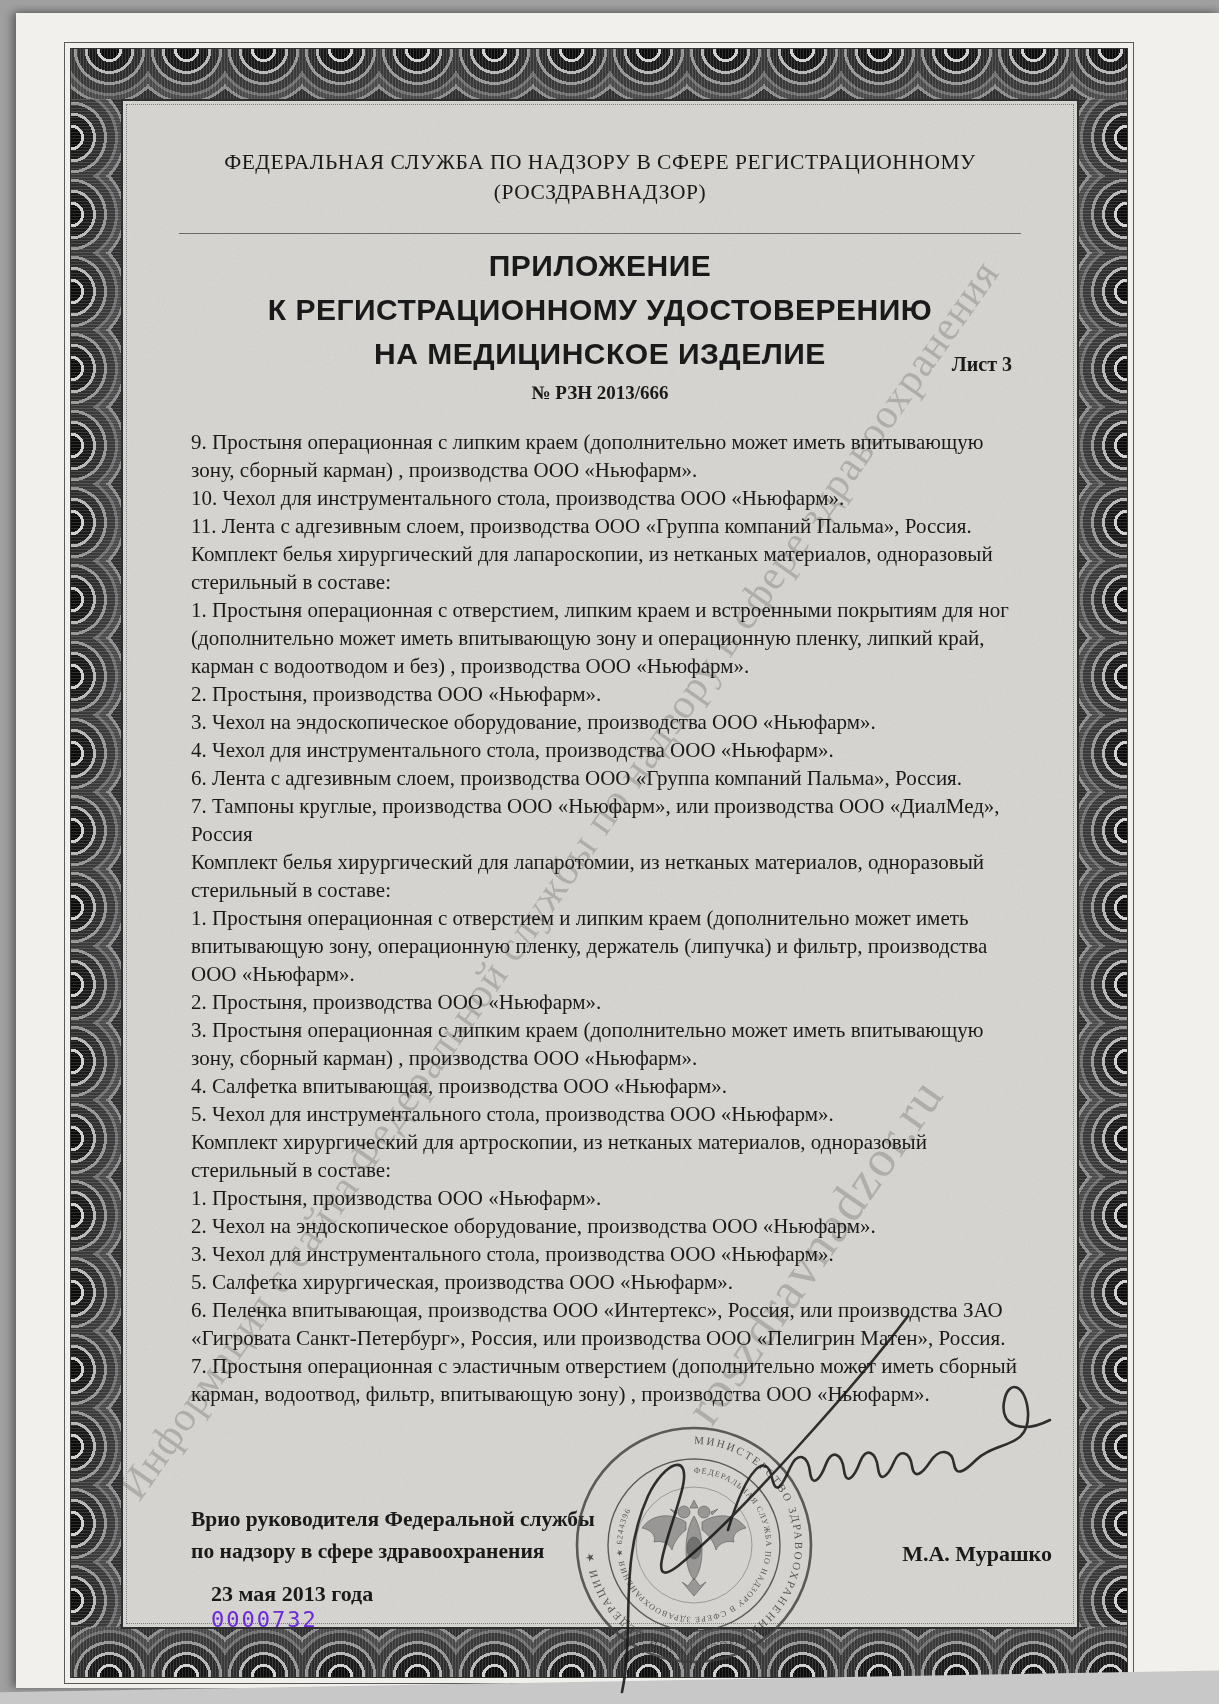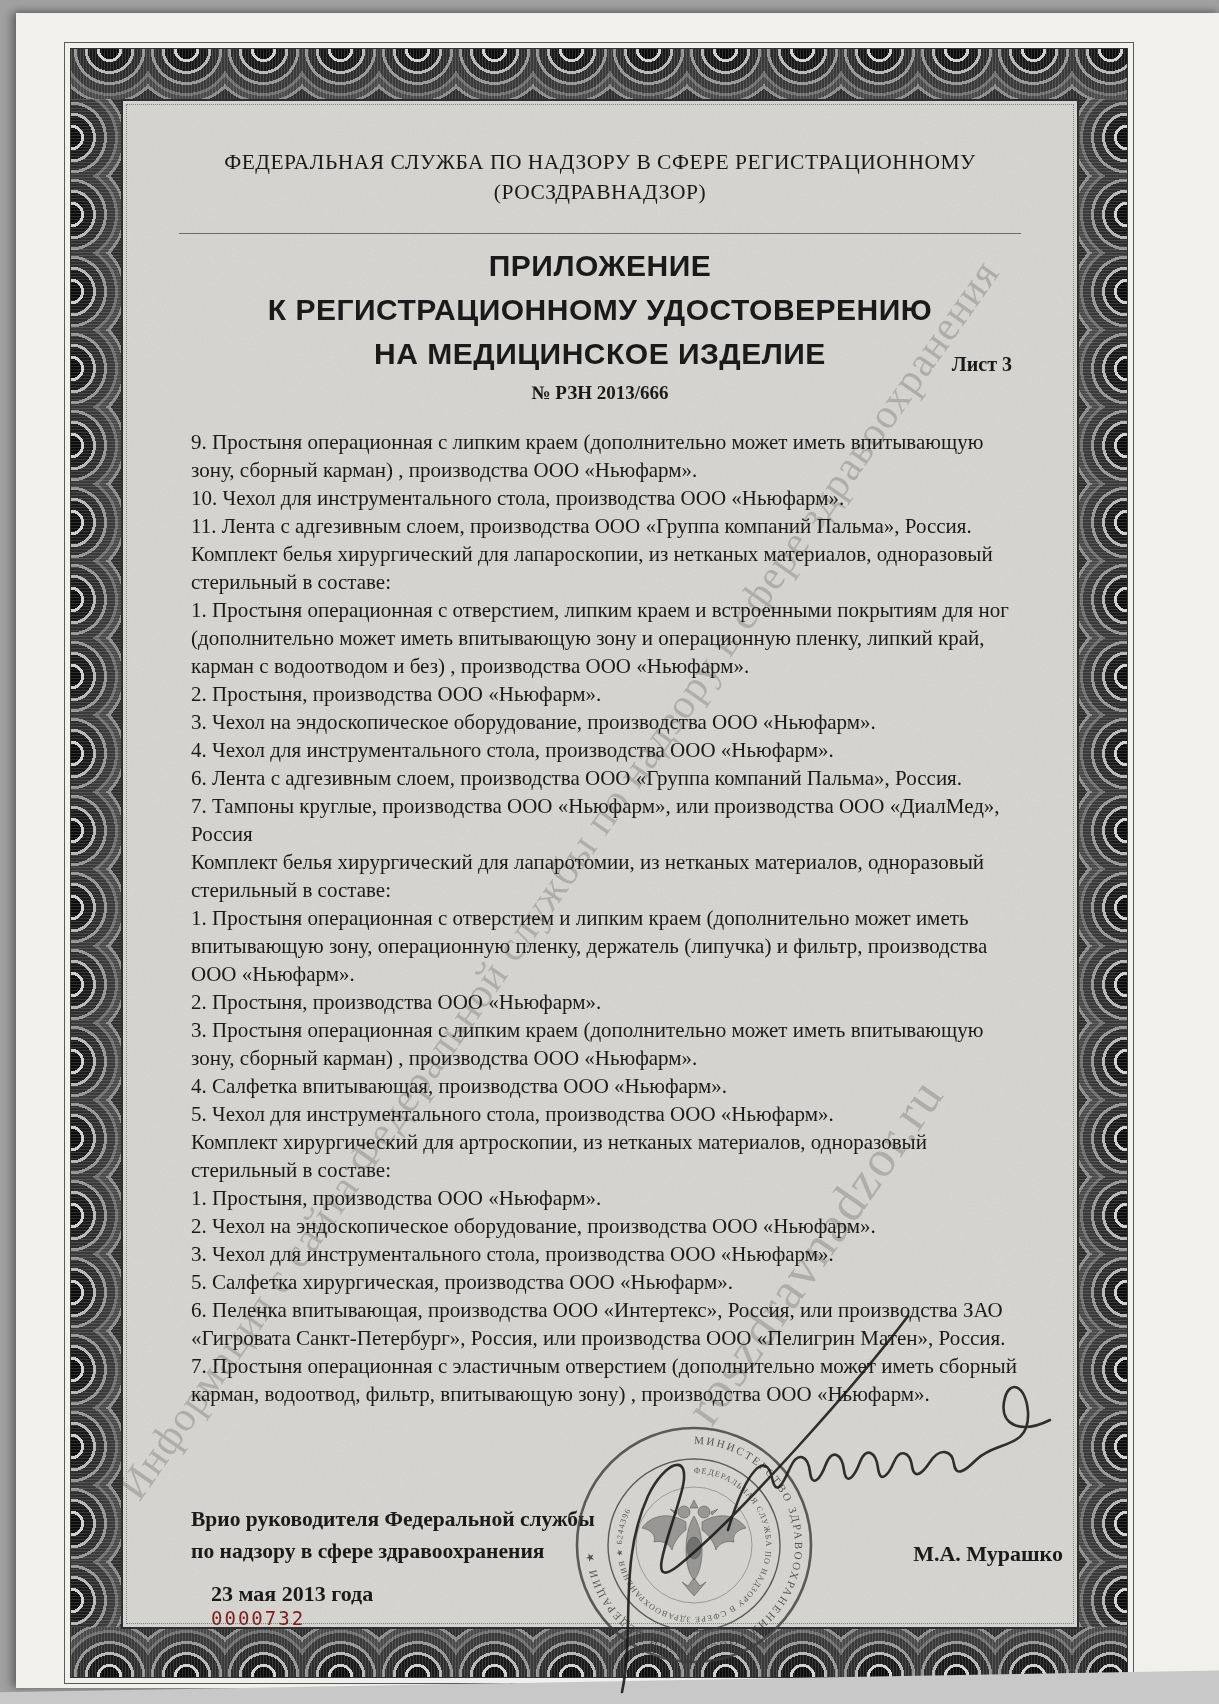--- a/index.html
+++ b/index.html
@@ -48,27 +48,27 @@
   .inner-text{position:relative;z-index:2;padding:46px 38px 0 38px;}
   .agency{ text-align:center;font-size:21.5px;letter-spacing:.5px;line-height:30px;}
   .rule{border:none;border-top:1px solid #6a6a6a;width:96%;margin:26px auto 10px auto;}
   .title-block{text-align:center;font-family:"Liberation Sans",sans-serif;font-weight:bold;
                font-size:30px;line-height:44px;letter-spacing:.5px;}
   .sheet{position:absolute;right:65px;top:252px;font-size:20px;font-weight:bold;z-index:2;}
   .regnum{text-align:center;font-size:19px;font-weight:bold;margin-top:6px;font-family:"Liberation Serif",serif;}
   .body-text{margin-top:24px;padding:0 0 0 30px;font-size:21px;line-height:28px;max-width:856px;}
   .body-text p{margin:0;}
   .sig-row{position:absolute;left:0;right:0;top:1402px;z-index:2;display:flex;justify-content:space-between;
-           align-items:flex-end;padding:0 14px 0 68px;gap:48px;}
+           align-items:flex-end;padding:0 25px 0 68px;gap:48px;}
   .sig-title{font-size:21.5px;font-weight:bold;line-height:32px;}
   .sig-name{font-size:22px;font-weight:bold;}
   .date-row{position:absolute;left:0;right:0;top:1480px;z-index:2;display:flex;justify-content:space-between;
             padding:0 12px 0 88px;flex-direction:column;}
   .date{font-size:22px;font-weight:bold;}
-  .form-number{font-family:"DejaVu Sans Mono",monospace;font-size:19px;letter-spacing:2px;color:#7f1d1d;}
+  .form-number{font-family:"DejaVu Sans Mono",monospace;font-size:22px;letter-spacing:2px;color:#6d28d9;}
   .stamp-svg{position:absolute;left:569px;top:1420px;width:250px;height:250px;z-index:6;opacity:.8;}
   .sig-svg{position:absolute;left:560px;top:1300px;width:550px;height:404px;z-index:7;}
 </style>
 </head>
 <body>
 
 <div class="canvas">
   <div class="paper">
     <div class="frame">
       <div class="band band-top"></div>

